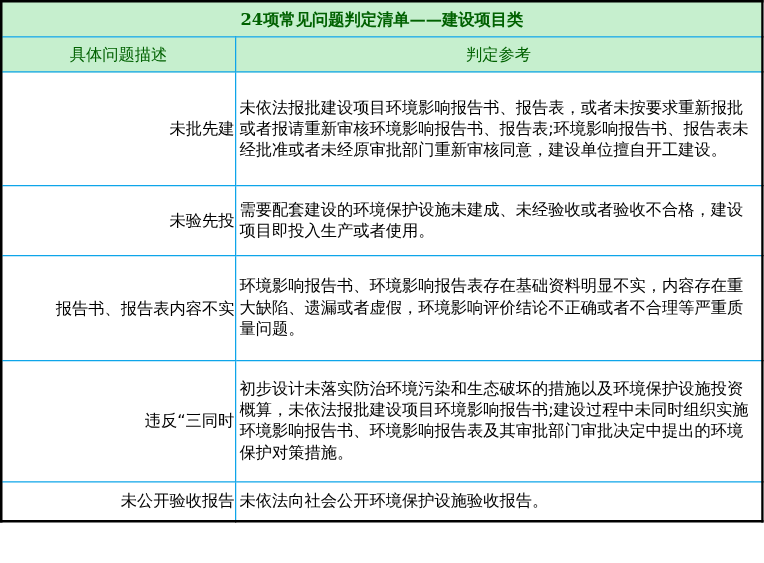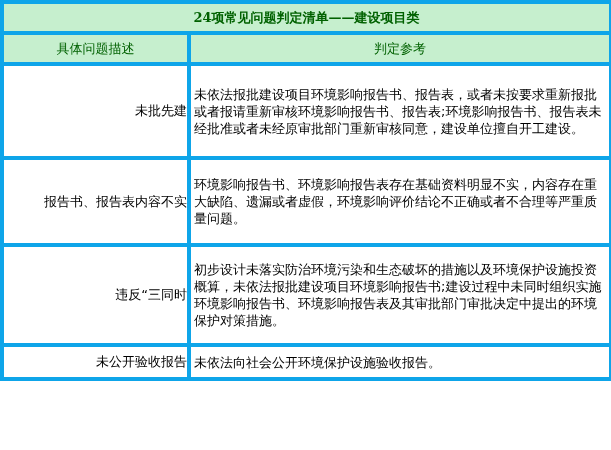--- a/index.html
+++ b/index.html
@@ -5,21 +5,21 @@
     html, body { margin: 0; padding: 0; background: #ffffff; }
     body { width: 611px; height: 450px; overflow: hidden; }
     table.checklist {
       border-collapse: collapse;
       width: 609px;
       table-layout: fixed;
       margin: 0;
       font-family: "DejaVu Sans", "Liberation Sans", sans-serif;
     }
     table.checklist td, table.checklist th {
-      border: 4px solid #0ea5e9;
+      border: 1px solid #0ea5e9;
       padding: 0;
     }
     .title-cell {
       background: #c6efce;
       color: #006100;
       font-weight: bold;
       font-family: "DejaVu Serif", "Liberation Serif", serif;
       font-size: 13px;
       text-align: center;
       height: 27px;
@@ -71,20 +71,24 @@
     <td colspan="2" class="title-cell">24项常见问题判定清单——建设项目类</td>
   </tr>
   <tr>
     <td class="head-cell">具体问题描述</td>
     <td class="head-cell">判定参考</td>
   </tr>
   <tr class="r1">
     <td class="issue-cell">未批先建</td>
     <td class="ref-cell">未依法报批建设项目环境影响报告书、报告表，或者未按要求重新报批或者报请重新审核环境影响报告书、报告表;环境影响报告书、报告表未经批准或者未经原审批部门重新审核同意，建设单位擅自开工建设。</td>
   </tr>
+  <tr class="r2">
+    <td class="issue-cell">未验先投</td>
+    <td class="ref-cell">需要配套建设的环境保护设施未建成、未经验收或者验收不合格，建设项目即投入生产或者使用。</td>
+  </tr>
   <tr class="r4">
     <td class="issue-cell">报告书、报告表内容不实</td>
     <td class="ref-cell">环境影响报告书、环境影响报告表存在基础资料明显不实，内容存在重大缺陷、遗漏或者虚假，环境影响评价结论不正确或者不合理等严重质量问题。</td>
   </tr>
   <tr class="r5">
     <td class="issue-cell">违反“三同时</td>
     <td class="ref-cell">初步设计未落实防治环境污染和生态破坏的措施以及环境保护设施投资概算，未依法报批建设项目环境影响报告书;建设过程中未同时组织实施环境影响报告书、环境影响报告表及其审批部门审批决定中提出的环境保护对策措施。</td>
   </tr>
   <tr class="r6">
     <td class="issue-cell">未公开验收报告</td>

